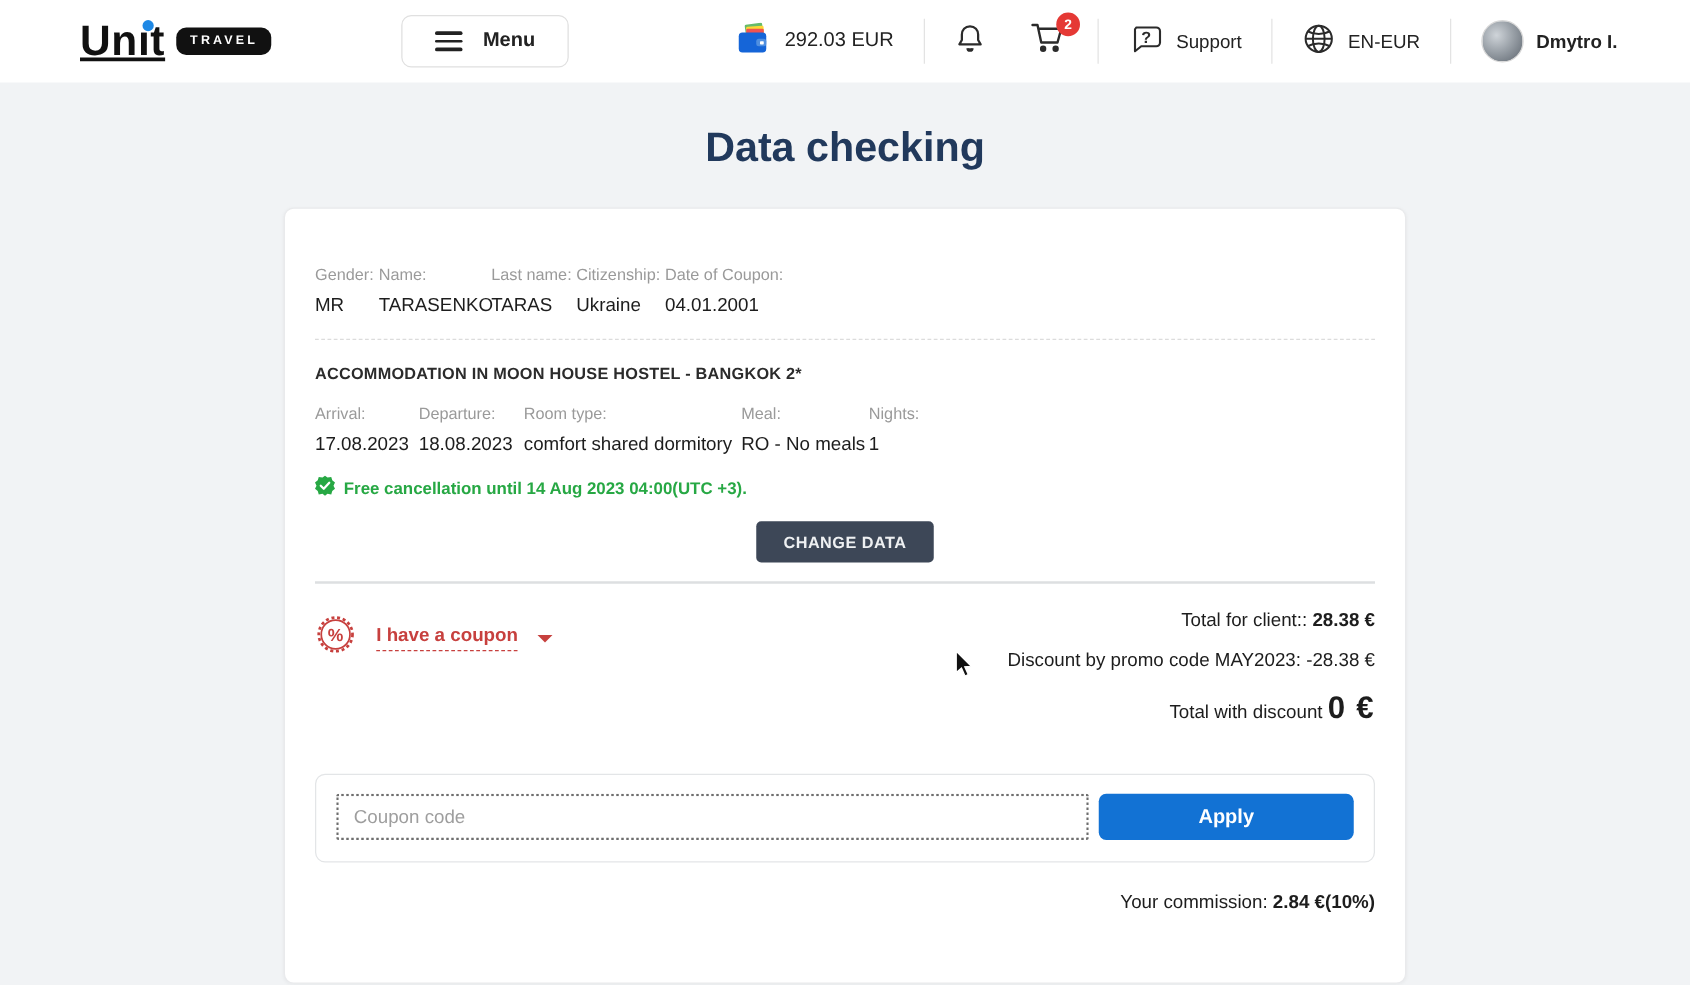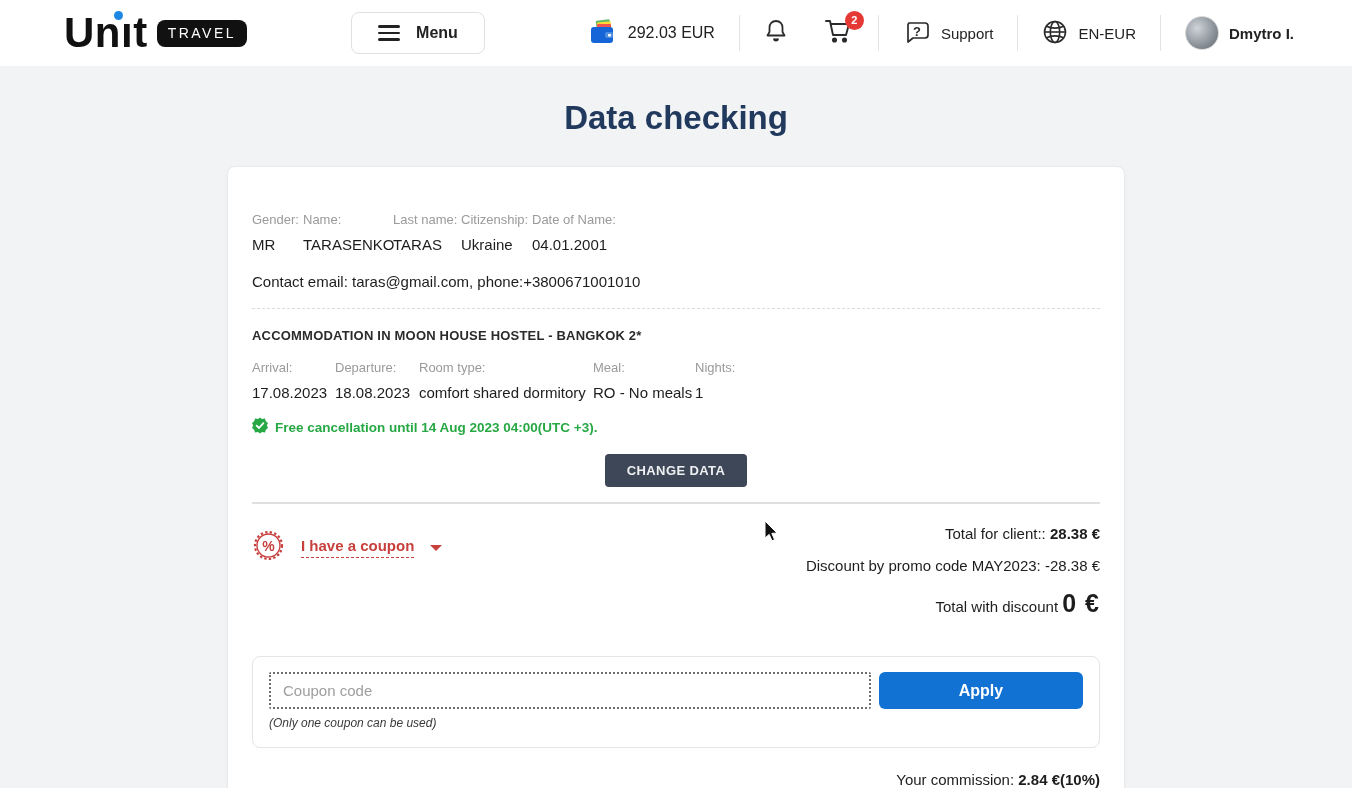--- a/index.html
+++ b/index.html
@@ -7,24 +7,24 @@
   body {
     font-family:"Liberation Sans","DejaVu Sans",sans-serif;
     background:#f1f3f5; color:#212121; position:relative;
   }
   
   .header {
     height:66px; background:#fff; display:flex; align-items:center;
     padding:0 58px 0 64px;
   }
   .logo { display:flex; align-items:center; gap:9px; cursor:pointer; }
-  .logo-word { font-size:42px; font-weight:bold; color:#111; position:relative; letter-spacing:0.5px; }
+  .logo-word { font-size:34px; font-weight:bold; color:#111; position:relative; letter-spacing:0.5px;text-decoration:underline; }
   .logo-dot { position:absolute; top:2px; left:50px; width:9px; height:9px; border-radius:50%; background:#1e88e5; }
   .logo-badge {
-    background:#111; color:#fff; font-size:14px; font-weight:normal;
+    background:#111; color:#fff; font-size:10px; font-weight:bold;
     letter-spacing:2.5px; padding:5px 11px 6px; border-radius:8px;
   }
   .menu-btn {
     margin-left:104px; display:flex; align-items:center; gap:16px;
     border:1px solid #e0e0e0; border-radius:8px; padding:11px 26px;
     background:#fff; cursor:pointer; font-size:16px; font-weight:bold; color:#222;text-align:center;
   }
   .hamburger { width:22px; display:flex; flex-direction:column; gap:4px; }
   .hamburger span { height:2.5px; background:#222; border-radius:2px; }
   .header-right { margin-left:auto; display:flex; align-items:center; }
@@ -212,28 +212,27 @@
 
 <div class="page-title">Data checking</div>
 
 <div class="card">
 
   <div class="grid-tourist">
     <span class="col-label">Gender:</span>
     <span class="col-label">Name:</span>
     <span class="col-label">Last name:</span>
     <span class="col-label">Citizenship:</span>
-    <span class="col-label">Date of Name:</span>
+    <span class="col-label">Date of Coupon:</span>
     <span class="col-value">MR</span>
     <span class="col-value">TARASENKO</span>
     <span class="col-value">TARAS</span>
     <span class="col-value">Ukraine</span>
     <span class="col-value">04.01.2001</span>
   </div>
-  <div class="contact-line">Contact email: taras@gmail.com, phone:+3800671001010</div>
 
   <hr class="dashed-sep">
 
   <div class="section-title">ACCOMMODATION IN MOON HOUSE HOSTEL - BANGKOK 2*</div>
   <div class="grid-accom">
     <span class="col-label">Arrival:</span>
     <span class="col-label">Departure:</span>
     <span class="col-label">Room type:</span>
     <span class="col-label">Meal:</span>
     <span class="col-label">Nights:</span>
@@ -284,21 +283,20 @@
         <span>Total with discount </span><span class="big-val">0 €</span>
       </div>
     </div>
   </div>
 
   <div class="coupon-box">
     <div class="coupon-box-row">
       <input class="coupon-input" placeholder="Coupon code" style="">
       <button class="apply-btn">Apply</button>
     </div>
-    <div class="coupon-note">(Only one coupon can be used)</div>
   </div>
 
   <div class="commission-block">
     <div class="commission-line">
       <span>Your commission: </span><span class="bold">2.84 €(10%)</span>
     </div>
 
   </div>
 
 </div>

